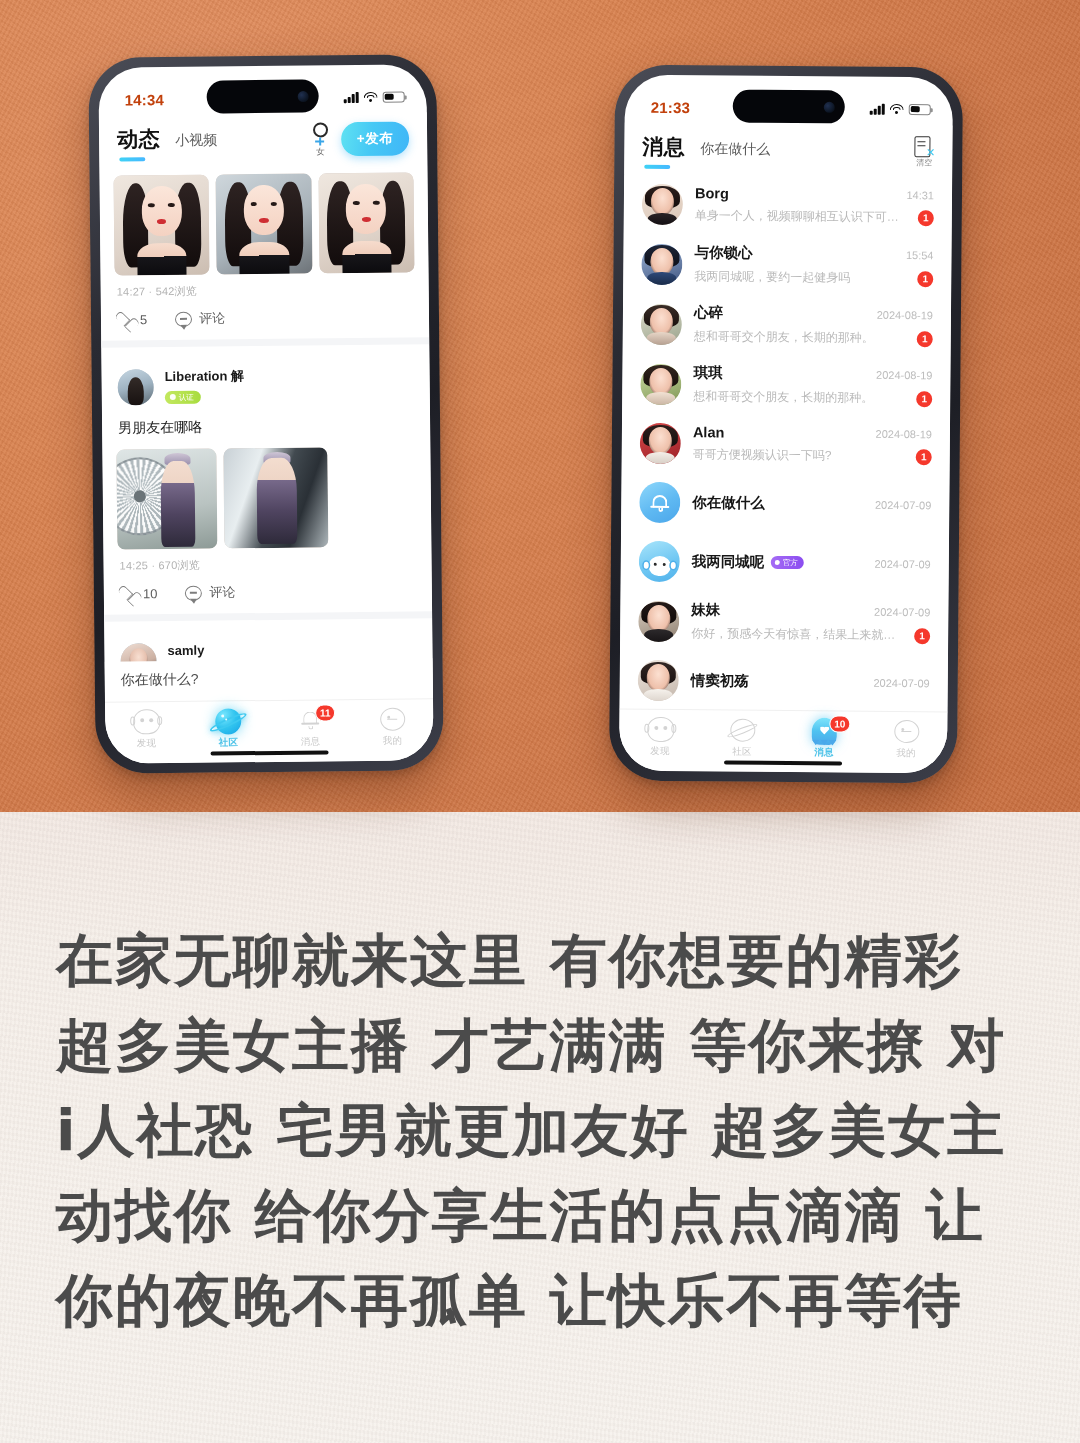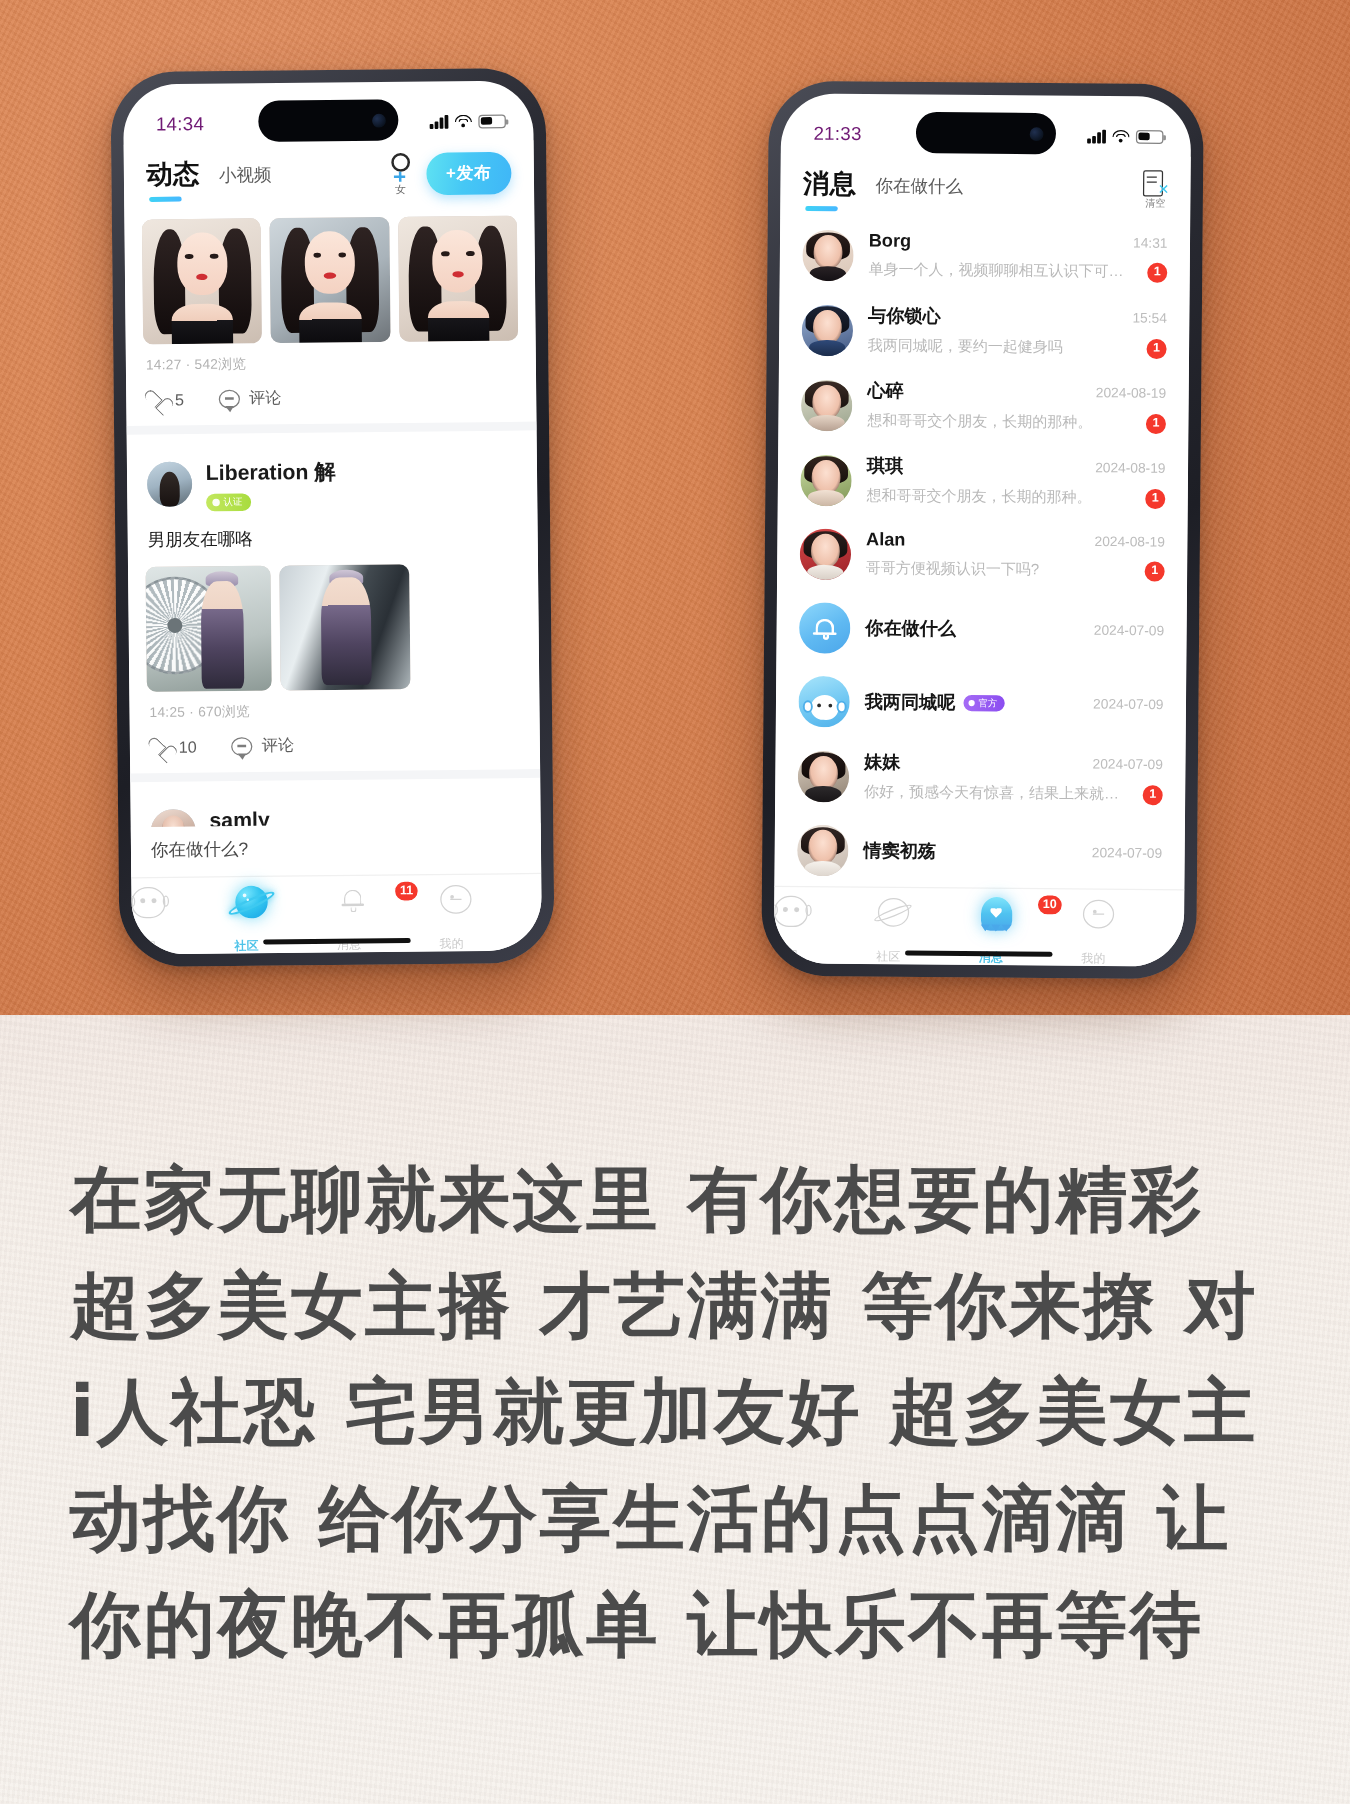--- a/index.html
+++ b/index.html
@@ -63,21 +63,21 @@
     width: 11px; height: 11px; border-radius: 50%;
     background: radial-gradient(circle at 35% 35%, #203050 0%, #0b1320 70%);
   }
 
   
   .statusbar {
     position: absolute; top: 0; left: 0; right: 0; height: 48px;
     display: flex; align-items: center; justify-content: space-between;
     padding: 16px 22px 0 26px; z-index: 25;
   }
-  .status-time { font-size: 15px; font-weight: 400; color: #701a75; letter-spacing: .2px; }
+  .status-time { font-size: 15px; font-weight: 700; color: #c2410c; letter-spacing: .2px; }
   .status-right { display: flex; align-items: center; gap: 5px; }
   .bars { display: flex; align-items: flex-end; gap: 1.5px; height: 11px; }
   .bars i { display: block; width: 2.6px; background: #0a0a0a; border-radius: .8px; }
   .bars i:nth-child(1){height:4px} .bars i:nth-child(2){height:6px}
   .bars i:nth-child(3){height:8.5px} .bars i:nth-child(4){height:11px}
   .wifi { width: 14px; height: 11px; position: relative; }
   .wifi span {
     position: absolute; left: 50%; transform: translateX(-50%);
     border: 1.7px solid #0a0a0a; border-bottom: none;
     border-radius: 50% 50% 0 0 / 100% 100% 0 0;
@@ -255,21 +255,21 @@
   .avatar .av1::after {
     content:""; position:absolute; left:28%; top:22%; width:44%; height:78%;
     background: linear-gradient(180deg,#332b28,#171110); border-radius:50% 50% 30% 30%;
   }
   .avatar .av2 { position:absolute; inset:0; background: linear-gradient(160deg,#f0ded4,#cbb0a2 55%,#4d3b36); }
   .avatar .av2::after {
     content:""; position:absolute; left:24%; top:14%; width:52%; height:60%;
     background: radial-gradient(ellipse at 50% 40%, #f8dfd1 0%, #e6c0ae 62%, #3a2a26 100%);
     border-radius:50%;
   }
-  .uname { font-size: 17px; font-weight: 700; color: #1a1a1a; line-height: 1.2; }
+  .uname { font-size: 13px; font-weight: 700; color: #1a1a1a; line-height: 1.2; }
   .ubadges { display: flex; gap: 5px; margin-top: 6px; }
   .badge {
     font-size: 7.5px; color: #fff; padding: 2px 7px 2px 5px; border-radius: 8px;
     display: flex; align-items: center; gap: 3px; line-height: 1.3; white-space: nowrap; text-align: right;
   }
   .badge .dot { width: 6px; height: 6px; border-radius: 50%; background: rgba(255,255,255,.95); flex:none; }
   .badge.green { background: linear-gradient(90deg,#c3e85f,#a8dc3f); }
   .badge.pink  { background: linear-gradient(90deg,#ff8fc0,#fb6aa8); }
   .post-text { font-size: 14px; color: #1d1d1d; margin: 14px 2px 0; }
 
@@ -346,21 +346,21 @@
     position:absolute; left:14%; bottom:0; width:72%; height:30%;
     border-radius: 48% 48% 0 0;
   }
 
   
   .tabbar {
     position: absolute; bottom: 0; left: 0; right: 0; height: 62px;
     background: #fff; border-top: 1px solid #f0f0f0;
     display: flex; align-items: flex-start; padding-top: 7px; z-index: 22;
   }
-  .tab { flex: 1; display: flex; flex-direction: column; gap: 17px; position: relative; }
+  .tab { flex: 1; display: flex; flex-direction: column; align-items: center; gap: 3px; position: relative; }
   .tab-icon { width: 27px; height: 25px; position: relative; }
   .tab-label { font-size: 9.5px; color: #c9c9c9; letter-spacing: .3px; }
   .tab.active .tab-label { color: #4fc3e8; font-weight: 700; }
 
   .ic-discover { position:absolute; inset:0; border:1.6px solid #d3d3d3; border-radius: 48% 48% 44% 44%; }
   .ic-discover::before, .ic-discover::after {
     content:""; position:absolute; top:36%; width:4px; height:4px; border-radius:50%; background:#d3d3d3;
   }
   .ic-discover::before { left:24%; } .ic-discover::after { right:24%; }
   .ic-discover i {

